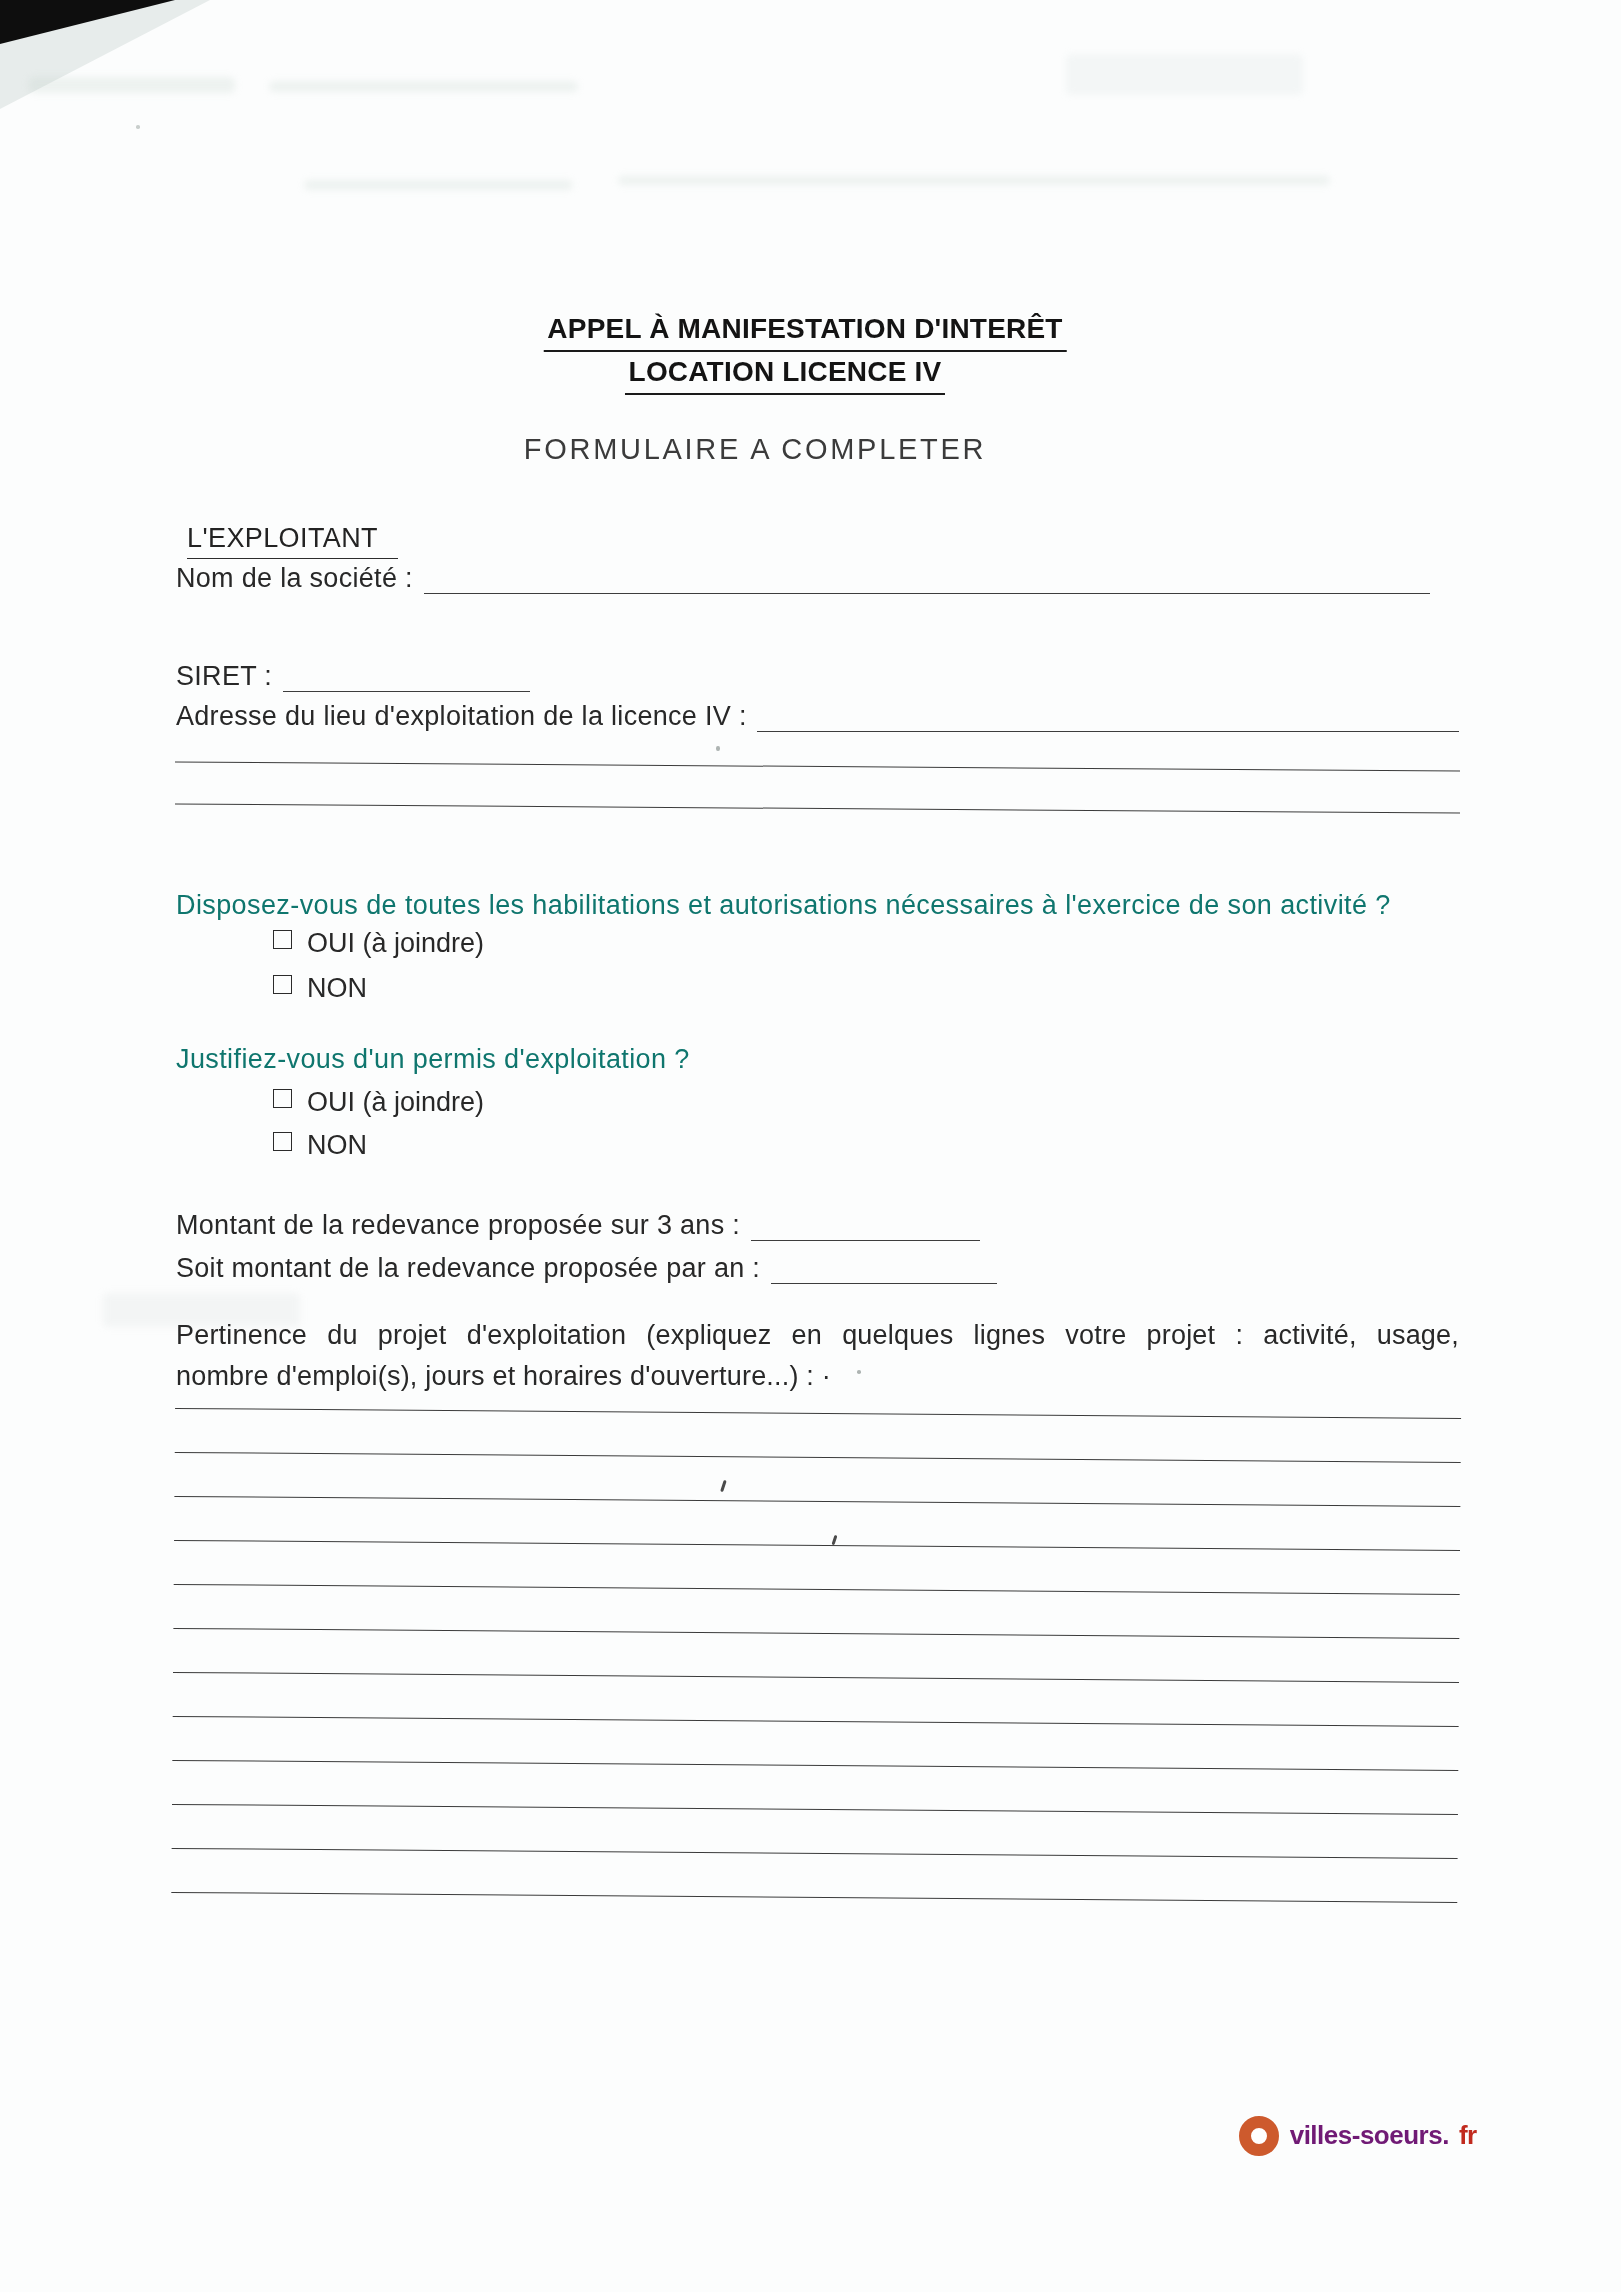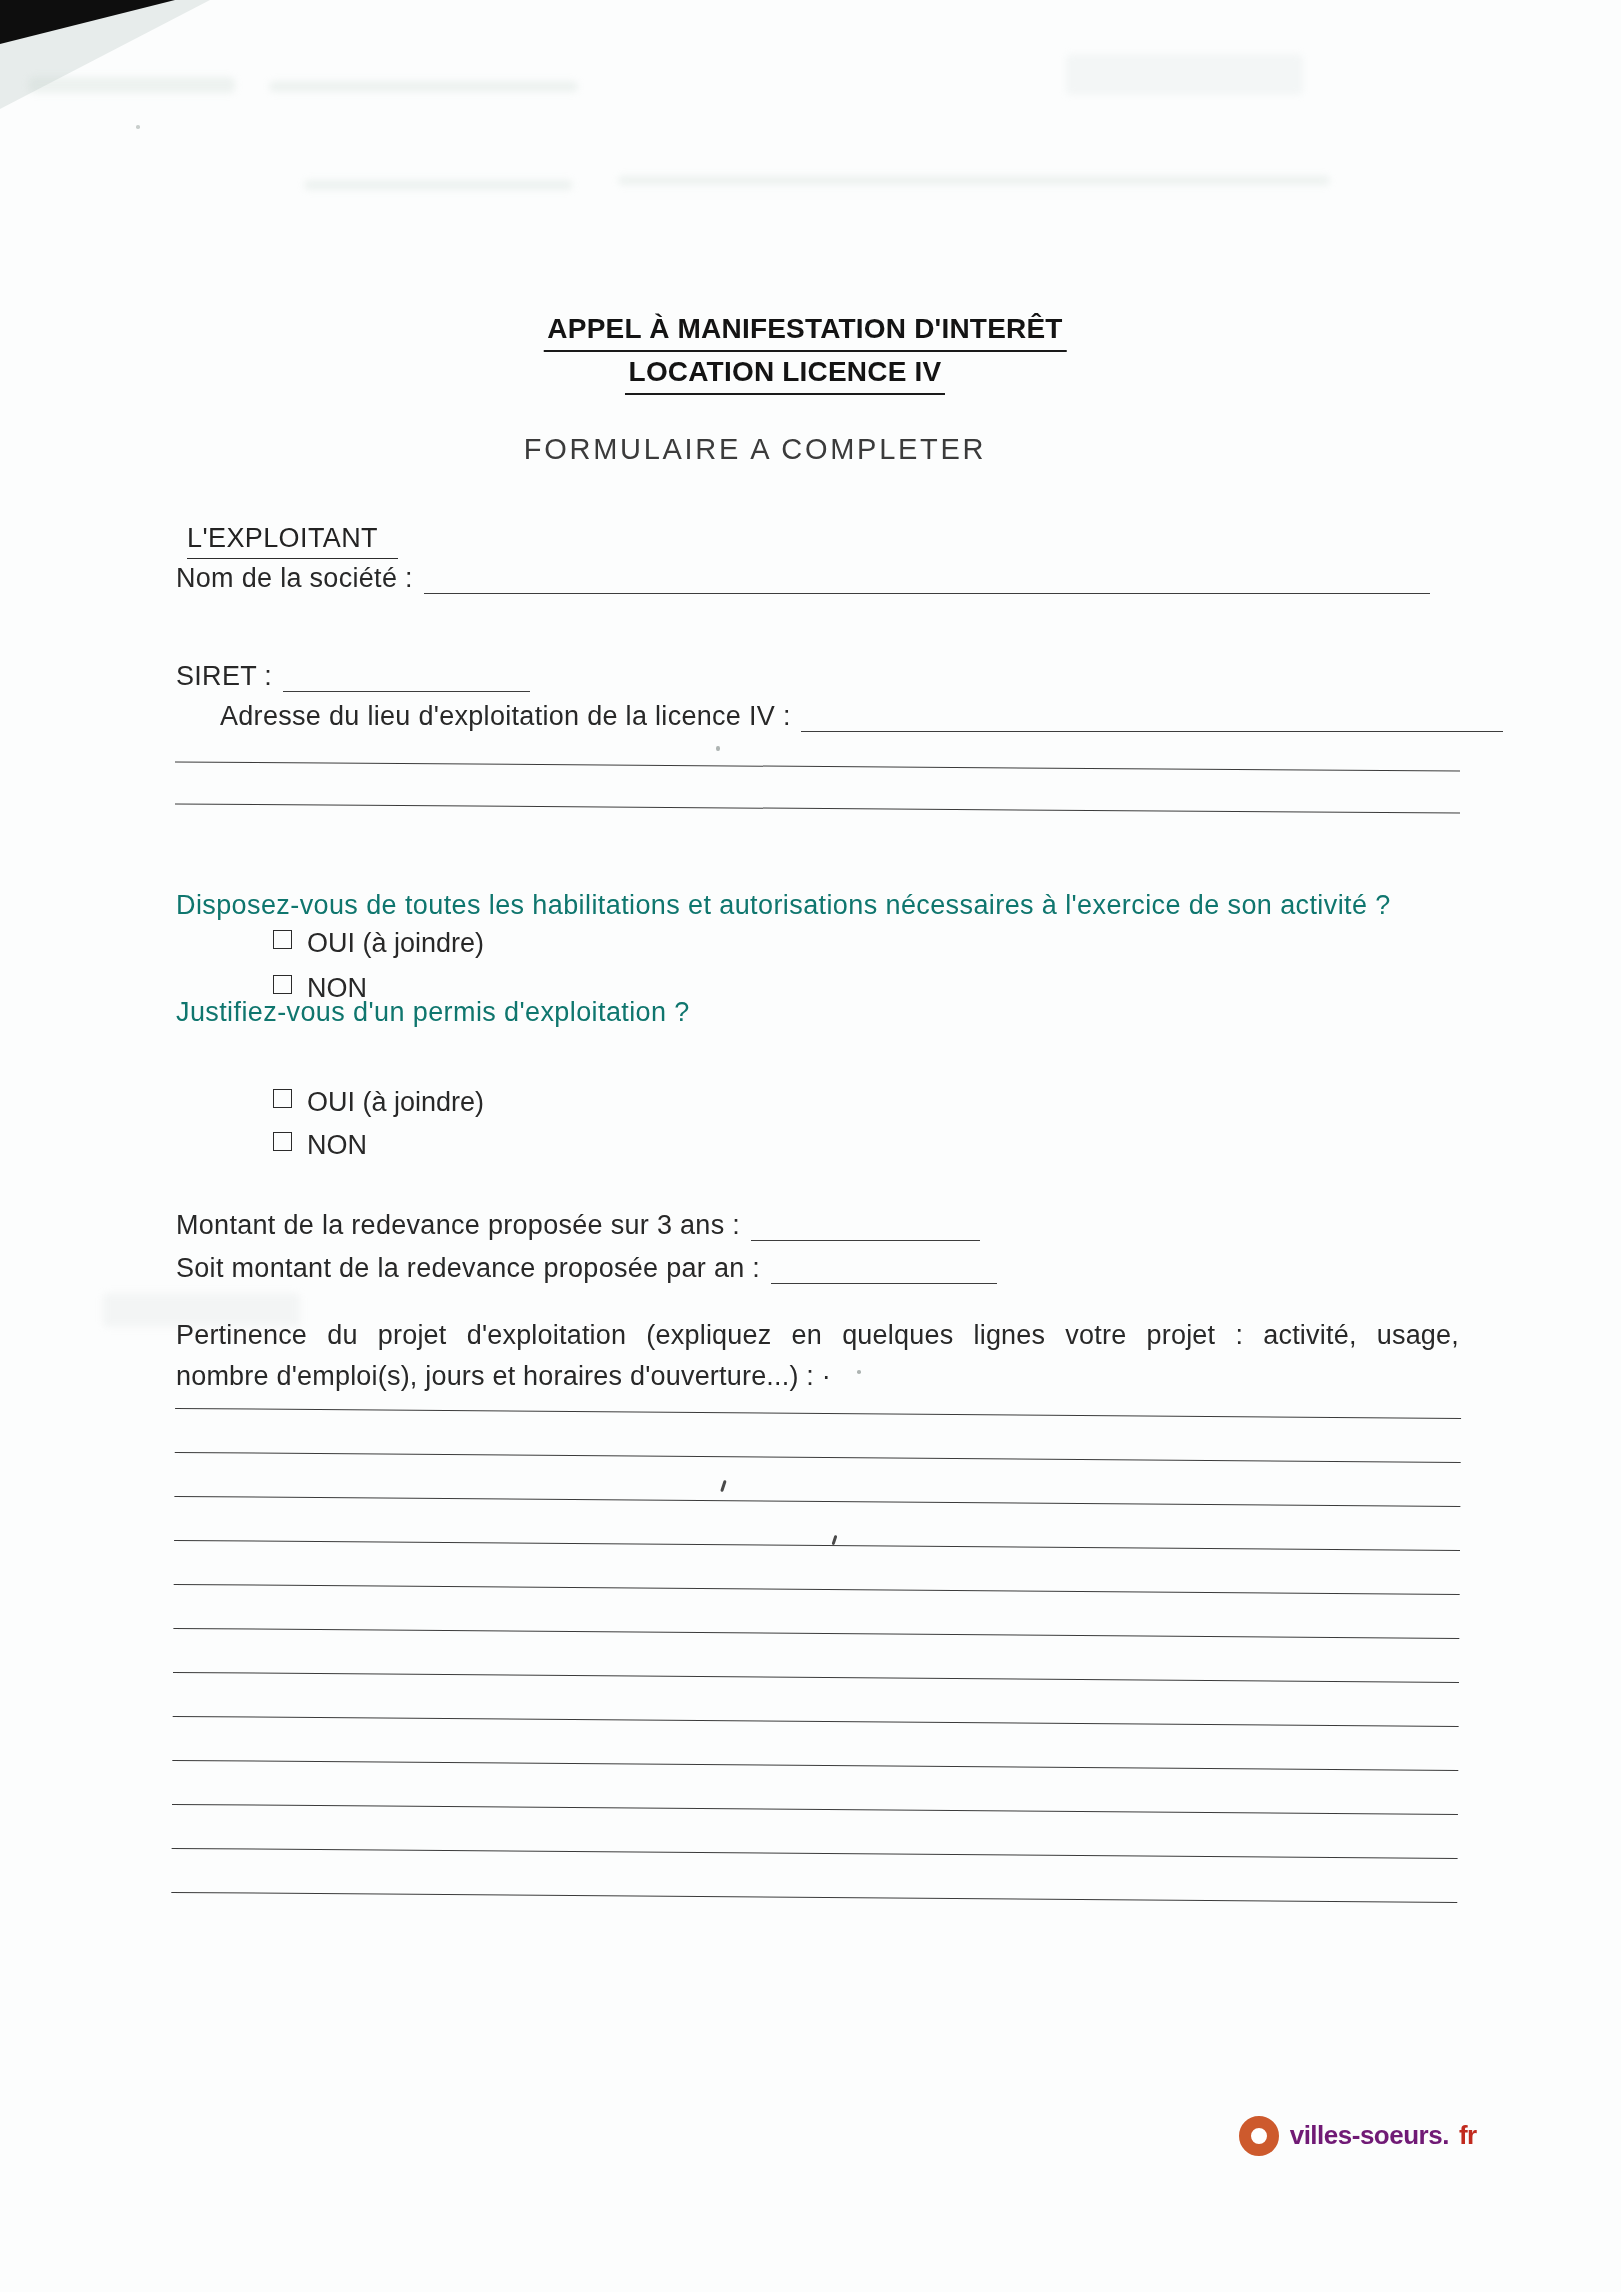--- a/index.html
+++ b/index.html
@@ -37,40 +37,40 @@
     display:flex; align-items:flex-end;
     font-size:27px; letter-spacing:0.3px; color:#282828; white-space:nowrap;
   }
   .field-label { padding-right:10.7px; }
   .wline { border-bottom:1.8px solid #3d3d3d; flex:1; height:100%; }
   .wline.fixed { flex:none; }
   #row-company { top:562px; width:1254px; }
   #row-rep     { top:611px; width:1247px; }
   #row-siret   { top:660px; }
   #row-siret .wline { width:247px; }
-  #row-address { top:700px; width:1283px;margin-left:44px; }
+  #row-address { top:700px; width:1283px; }
   #row-amount3 { top:1209px; }
   #row-amount3 .wline { width:229px; }
   #row-amount1 { top:1252px; }
   #row-amount1 .wline { width:226px; }
 
   .full-line {
     position:absolute; left:175px; width:1285px; height:0;
     border-top:1.8px solid #3b3b3b; transform:rotate(0.4deg);
   }
   #full1 { top:766px; }
   #full2 { top:808px; }
 
   
   .question {
     position:absolute; left:176px; width:1254px;
     font-size:27px; letter-spacing:0.4px; color:#0f766e;
   }
   #q1 { top:890px; }
-  #q2 { top:997px; }
+  #q2 { top:1044px; }
   .option-row {
     position:absolute; left:273px; height:29px;
     display:flex; align-items:flex-start; font-size:27px; color:#282828;
   }
   .checkbox {
     width:19px; height:19.7px; border:1.8px solid #2b2b2b;
     margin-right:15px; margin-top:1.8px; background:transparent;
   }
   #opt-1-oui { top:928px; }
   #opt-1-non { top:973px; }

